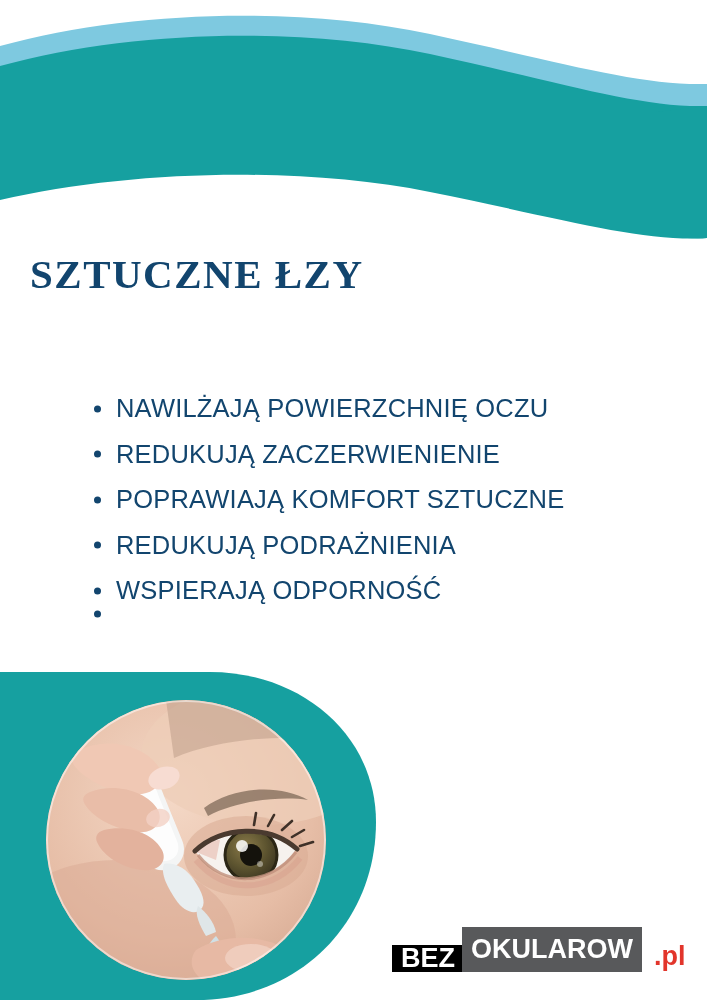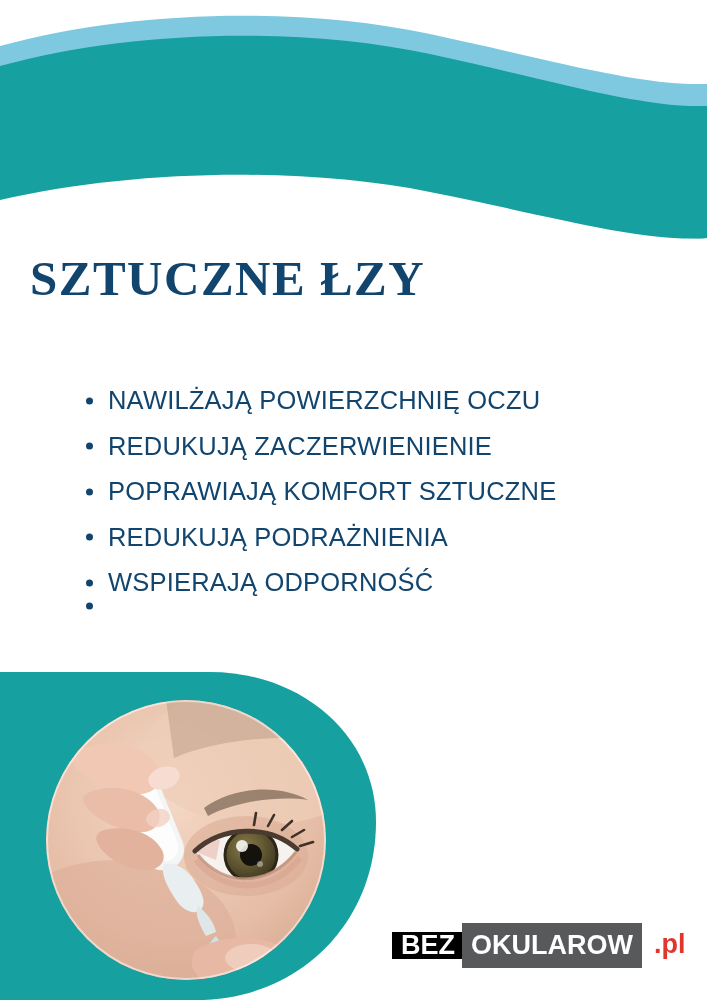--- a/index.html
+++ b/index.html
@@ -29,35 +29,35 @@
     width: 707px;
     height: 270px;
   }
 
   
   .title {
     position: absolute;
     top: 250px;
     left: 30px;
     font-family: "Liberation Serif", serif;
-    font-size: 49px;
+    font-size: 41px;
     font-weight: bold;
     letter-spacing: 1.5px;
     color: #12456e;
     white-space: nowrap;
   }
 
   
   .benefits {
     position: absolute;
     top: 378px;
     left: 78px;
     width: 600px;
     list-style: none;
-    margin: 0;
+    margin: 8px;
     padding: 0;
   }
   .benefit-item {
     position: relative;
     font-size: 25.5px;
     line-height: 45.5px;
     color: #12456e;
     padding-left: 30px;
     letter-spacing: 0.2px;
     white-space: nowrap;
@@ -93,21 +93,21 @@
   }
   .photo svg { display: block; }
 
   
   .logo {
     position: absolute;
     left: 392px;
     top: 918px;
     height: 54px;
     display: flex;
-    align-items: center;
+    align-items: flex-end;
   }
   .logo-bez {
     background: #000000;
     color: #ffffff;
     font-weight: bold;
     font-size: 27px;
     letter-spacing: 0px;
     padding: 0 7px 0 9px;
     display: flex;
     align-items: center;

